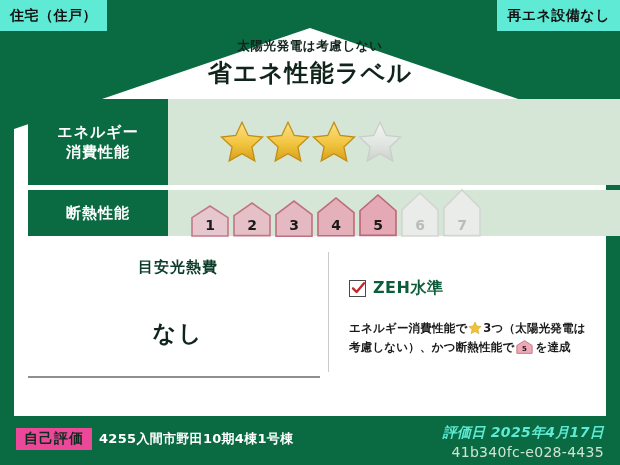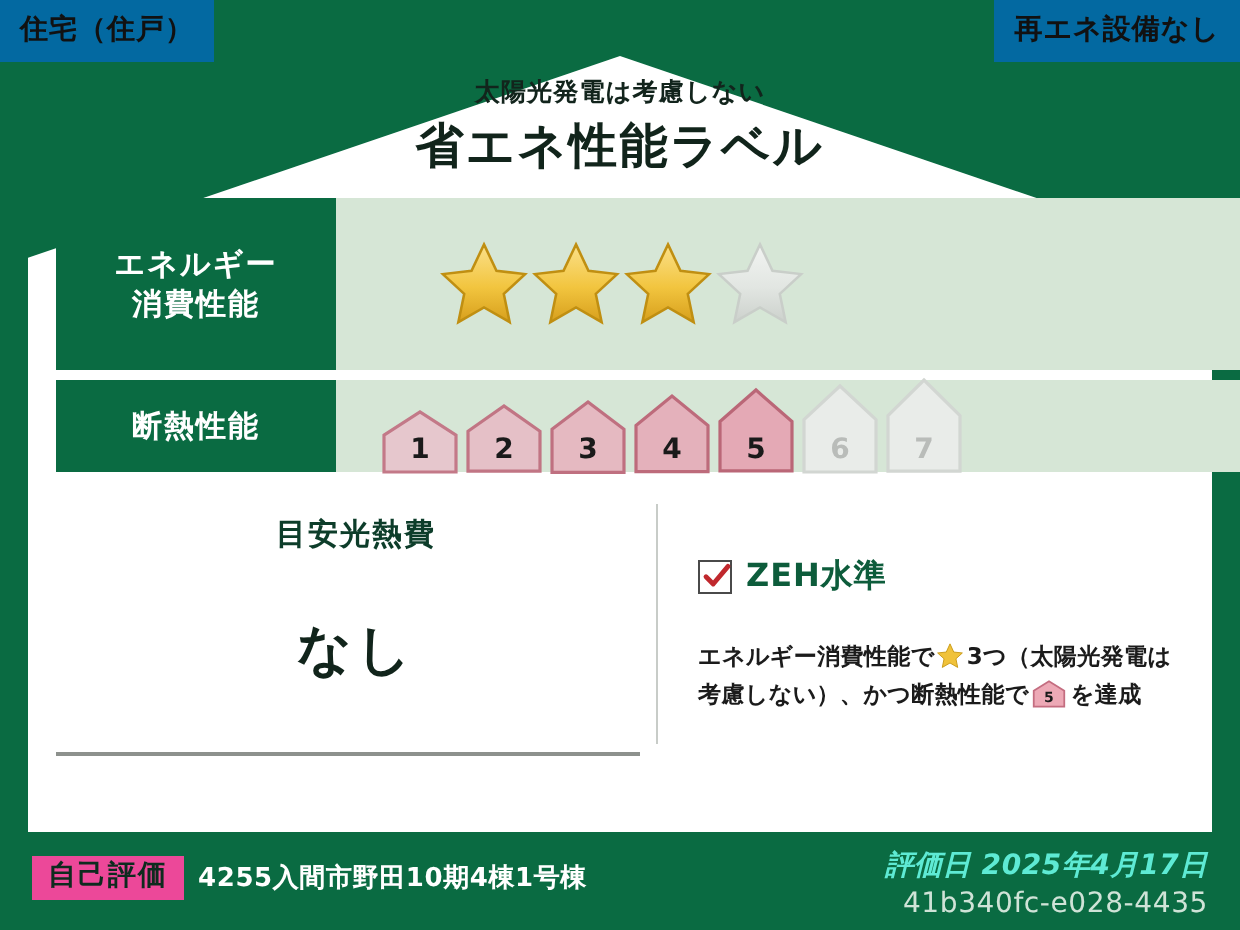--- a/index.html
+++ b/index.html
@@ -6,21 +6,21 @@
   body{
     width:620px;height:465px;overflow:hidden;
     background:#0a6b42;
     font-family:"DejaVu Sans","Liberation Sans",sans-serif;
     -webkit-font-smoothing:antialiased;
   }
   .label-root{position:relative;width:620px;height:465px;background:#0a6b42;}
 
   
   .corner-badge{
-    position:absolute;top:0;background:#0369a1;color:#111;
+    position:absolute;top:0;background:#5eead4;color:#111;
     font-weight:bold;font-size:14px;line-height:1;
     padding:8px 10px 9px 10px;letter-spacing:0.5px;
     white-space:nowrap;
   }
   .corner-badge.left{left:0;}
   .corner-badge.right{right:0;}
 
   
   .house{
     position:absolute;left:14px;top:28px;width:592px;height:388px;
@@ -64,22 +64,22 @@
   }
   .hbox.off .num{color:#b9bcb9;}
 
   
   .lower{position:absolute;left:28px;top:252px;width:564px;height:148px;display:flex;}
   .cost{width:300px;flex:0 0 300px;position:relative;}
   .cost-head{display:flex;align-items:center;gap:6px;flex-direction:column;}
   .cost-head .ln{flex:1;height:2px;background:#2f6b52;}
   .cost-head .ttl{font-weight:bold;font-size:15px;color:#0d3d2a;letter-spacing:1px;white-space:nowrap;}
   .cost-val{
-    text-align:center;font-size:27px;font-weight:bold;color:#11241b;
-    margin-top:24px;letter-spacing:2px;
+    text-align:center;font-size:23px;font-weight:bold;color:#11241b;
+    margin-top:35px;letter-spacing:2px;
   }
   .cost-rule{position:absolute;left:0;right:8px;bottom:22px;height:2px;background:#8d918d;}
 
   .divider{width:1px;background:#c8ccc8;margin:0 0 0 0;height:120px;align-self:flex-start;}
 
   .zeh{flex:1;padding-left:20px;padding-top:26px;box-sizing:border-box;}
   .zeh-title{display:flex;align-items:center;gap:7px;}
   .chk{
     width:17px;height:17px;border:1.6px solid #4a4a4a;background:#fff;
     position:relative;flex:0 0 17px;box-sizing:border-box;

